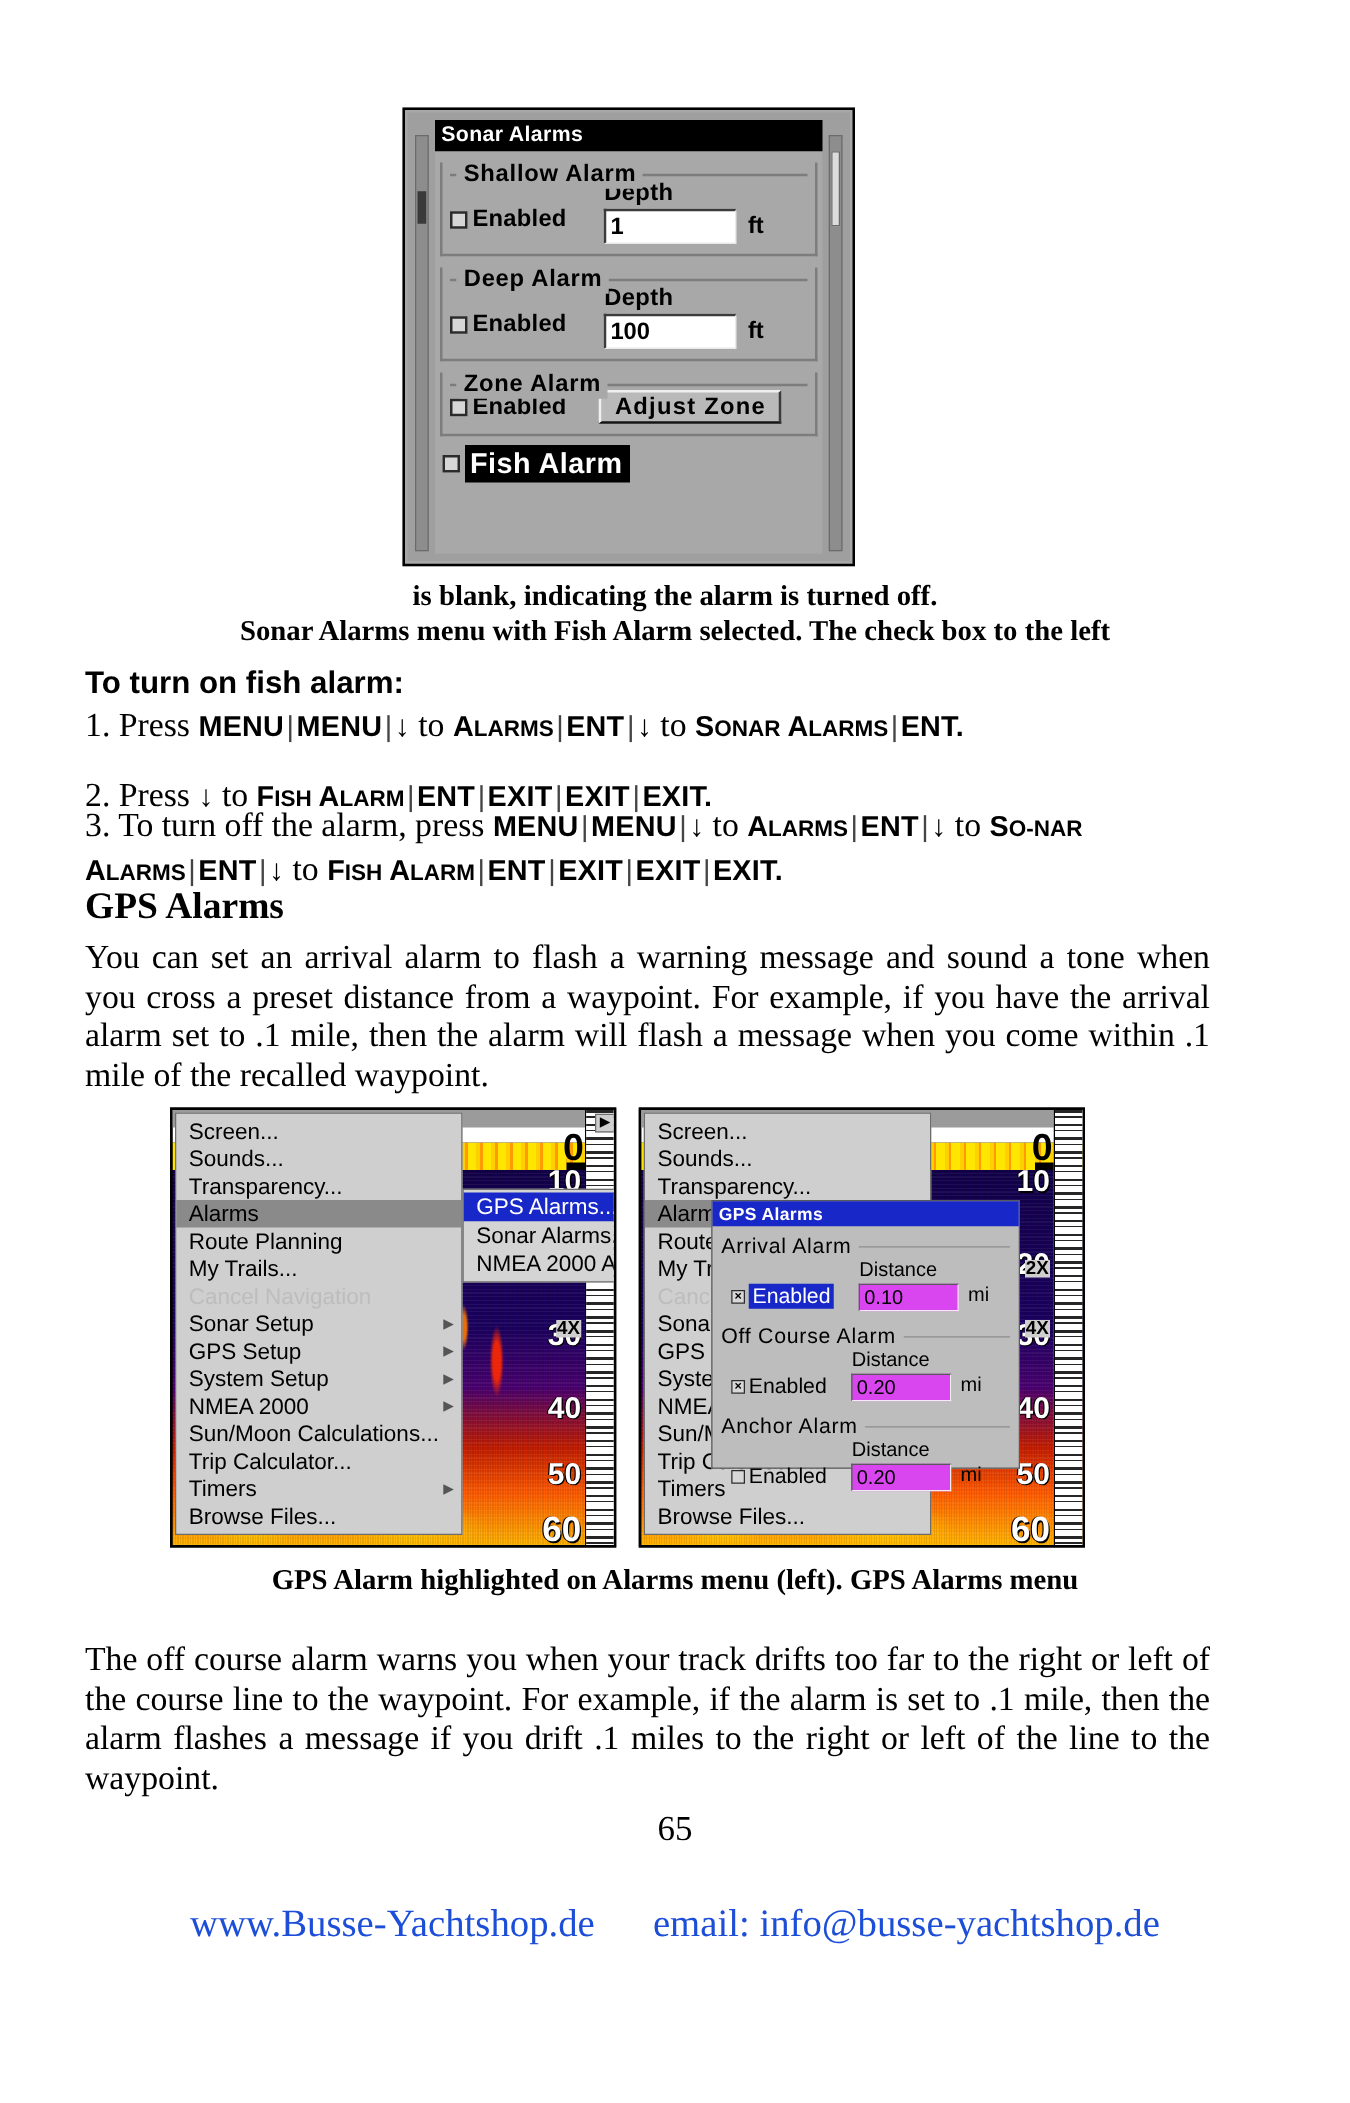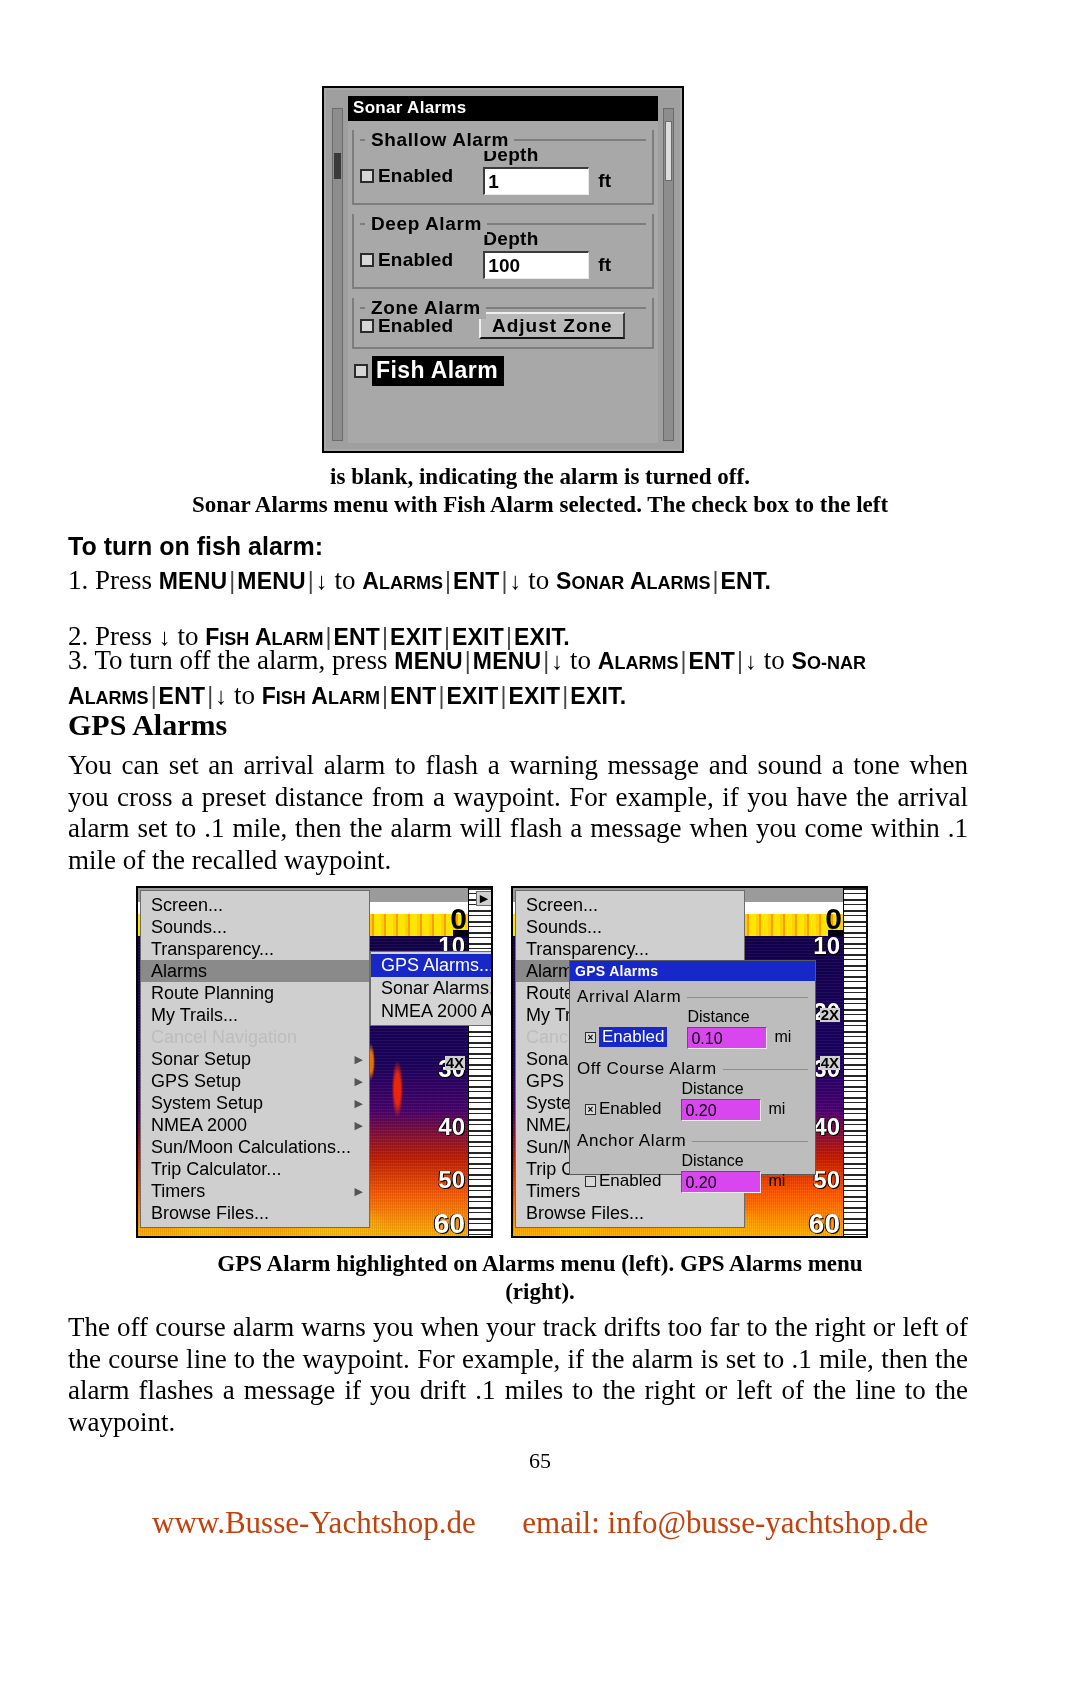--- a/index.html
+++ b/index.html
@@ -234,25 +234,25 @@
     box-sizing:border-box;font-size:16px;padding:2px 0 0 3px;
   }
   .gunit{font-size:16px;margin-left:7px;padding-bottom:3px;}
   .bignum{
     position:absolute;font-family:"Liberation Sans",sans-serif;font-weight:bold;
     color:rgba(255,255,255,.25);font-size:120px;line-height:100px;pointer-events:none;
   }
 
   
   .pageno{
-    position:absolute;left:0;right:0;text-align:center;font-family:"Liberation Serif",serif;font-size:22px;color:#000;
+    position:absolute;left:0;right:0;text-align:center;font-family:"Liberation Serif",serif;font-size:28px;color:#000;
   }
   .watermark{
     position:absolute;left:0;right:0;text-align:center;
-    font-family:"Liberation Serif",serif;font-size:31px;color:#c2410c;white-space:pre;
+    font-family:"Liberation Serif",serif;font-size:31px;color:#1d4ed8;white-space:pre;margin-top:16px;
   }
 </style>
 </head>
 <body>
 
 <div class="page">
 
   <div id="fig-sonar-alarms">
     <div class="outer-pad">
 
@@ -532,21 +532,20 @@
               </div>
             </div>
           </div>
         </div>
       </div>
     </div>
   </div>
 
   <div class="caption" style="position:absolute;left:66px;top:1250px;width:948px;">
     <div>GPS Alarm highlighted on Alarms menu (left). GPS Alarms menu</div>
-    <div>(right).</div>
   </div>
 
   <div class="body-text" style="position:absolute;left:68px;top:1312px;width:900px;">The off course alarm warns you when your track drifts too far to the right or left of the course line to the waypoint. For example, if the alarm is set to .1 mile, then the alarm flashes a message if you drift .1 miles to the right or left of the line to the waypoint.</div>
 
   <div class="pageno" style="top:1448px;">65</div>
   <div class="watermark" style="top:1505px;">www.Busse-Yachtshop.de      email: info@busse-yachtshop.de</div>
 
 </div>
 
 </body></html>

